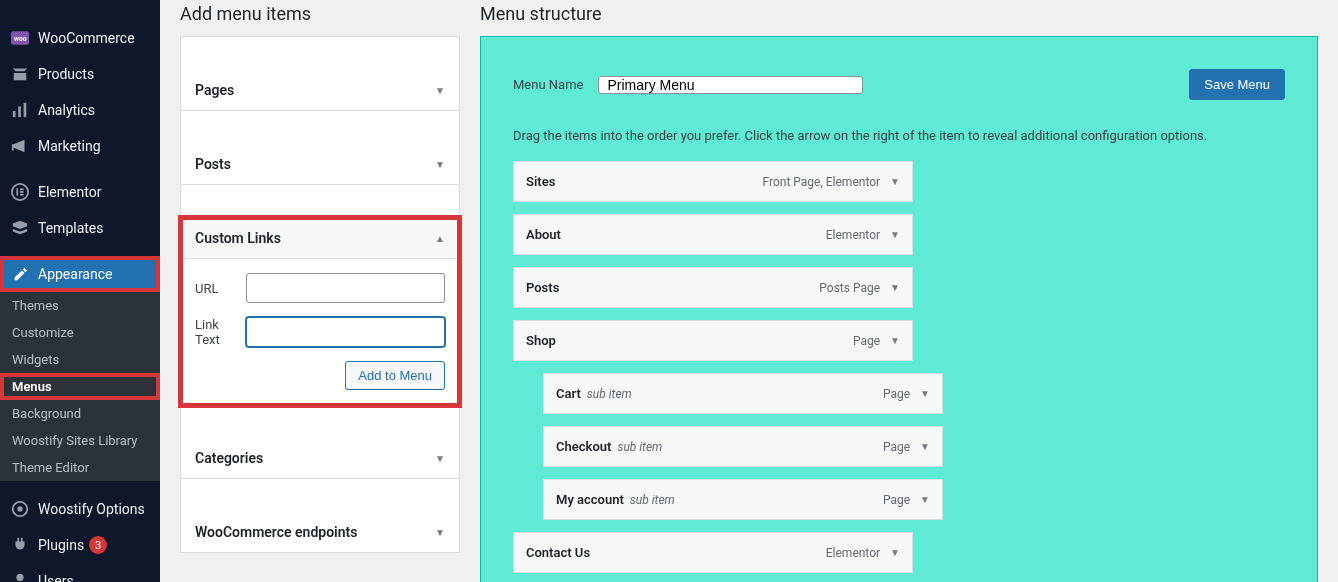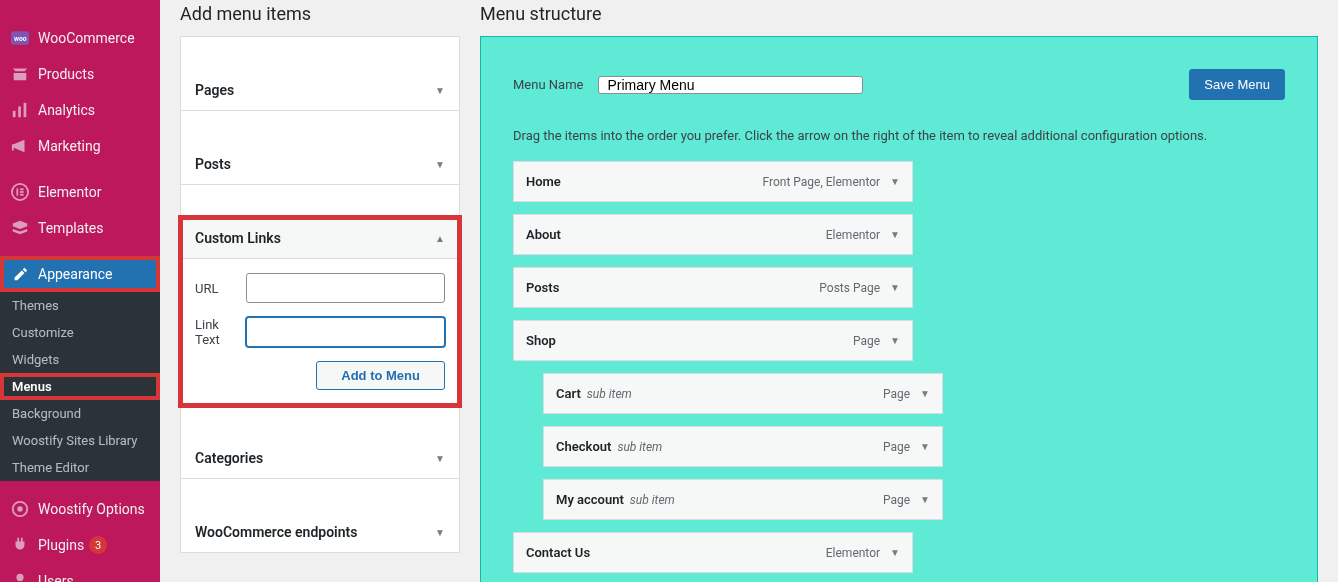--- a/index.html
+++ b/index.html
@@ -10,21 +10,21 @@
   background: #f0f0f1;
   display: flex;
   width: 1338px;
   height: 582px;
   overflow: hidden;
 }
 
 
 .sidebar {
   width: 160px;
-  background: #be185d;
+  background: #0f172a;
   color: #f0f0f1;
   flex-shrink: 0;
   overflow-y: auto;
 }
 .sidebar-spacer { height: 20px; }
 .side-item {
   display: flex;
   align-items: center;
   padding: 8px 8px 8px 10px;
   color: #f0f0f1;
@@ -132,25 +132,24 @@
 .form-row input.focused {
   border-color: #2271b1;
   box-shadow: 0 0 0 1px #2271b1;
   outline: none;
 }
 .btn-outline {
   border: 1px solid #2271b1;
   background: #f6f7f7;
   color: #2271b1;
   border-radius: 3px;
-  padding: 6px 24px;
+  padding: 6px 12px;
   cursor: pointer;
   font-size: 13px;
   float: right;
-  font-weight: bold;
 }
 .clearfix::after { content:""; display:table; clear:both; }
 
 
 .menu-panel {
   background: #5eead4;
   border: 1px solid #14b8a6;
   padding: 32px;
 }
 .menu-name-row {
@@ -367,21 +366,21 @@
       <div class="menu-name-row">
         <span>Menu Name</span>
         <input type="text" value="Primary Menu" style="">
         <button class="btn-primary">Save Menu</button>
       </div>
 
       <p class="helper-text">Drag the items into the order you prefer. Click the arrow on the right of the item to reveal additional configuration options.</p>
 
       <div class="menu-list" id="menu-list">
           <div class="menu-item">
-            <span class="mi-title">Home</span>
+            <span class="mi-title">Sites</span>
             <span class="mi-type">Front Page, Elementor</span>
             <span class="mi-caret">▼</span>
           </div>
           <div class="menu-item">
             <span class="mi-title">About</span>
             <span class="mi-type">Elementor</span>
             <span class="mi-caret">▼</span>
           </div>
           <div class="menu-item">
             <span class="mi-title">Posts</span>

